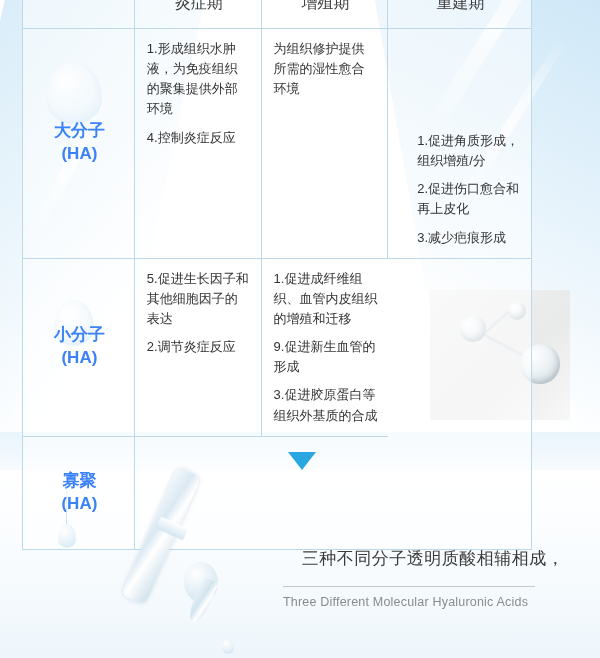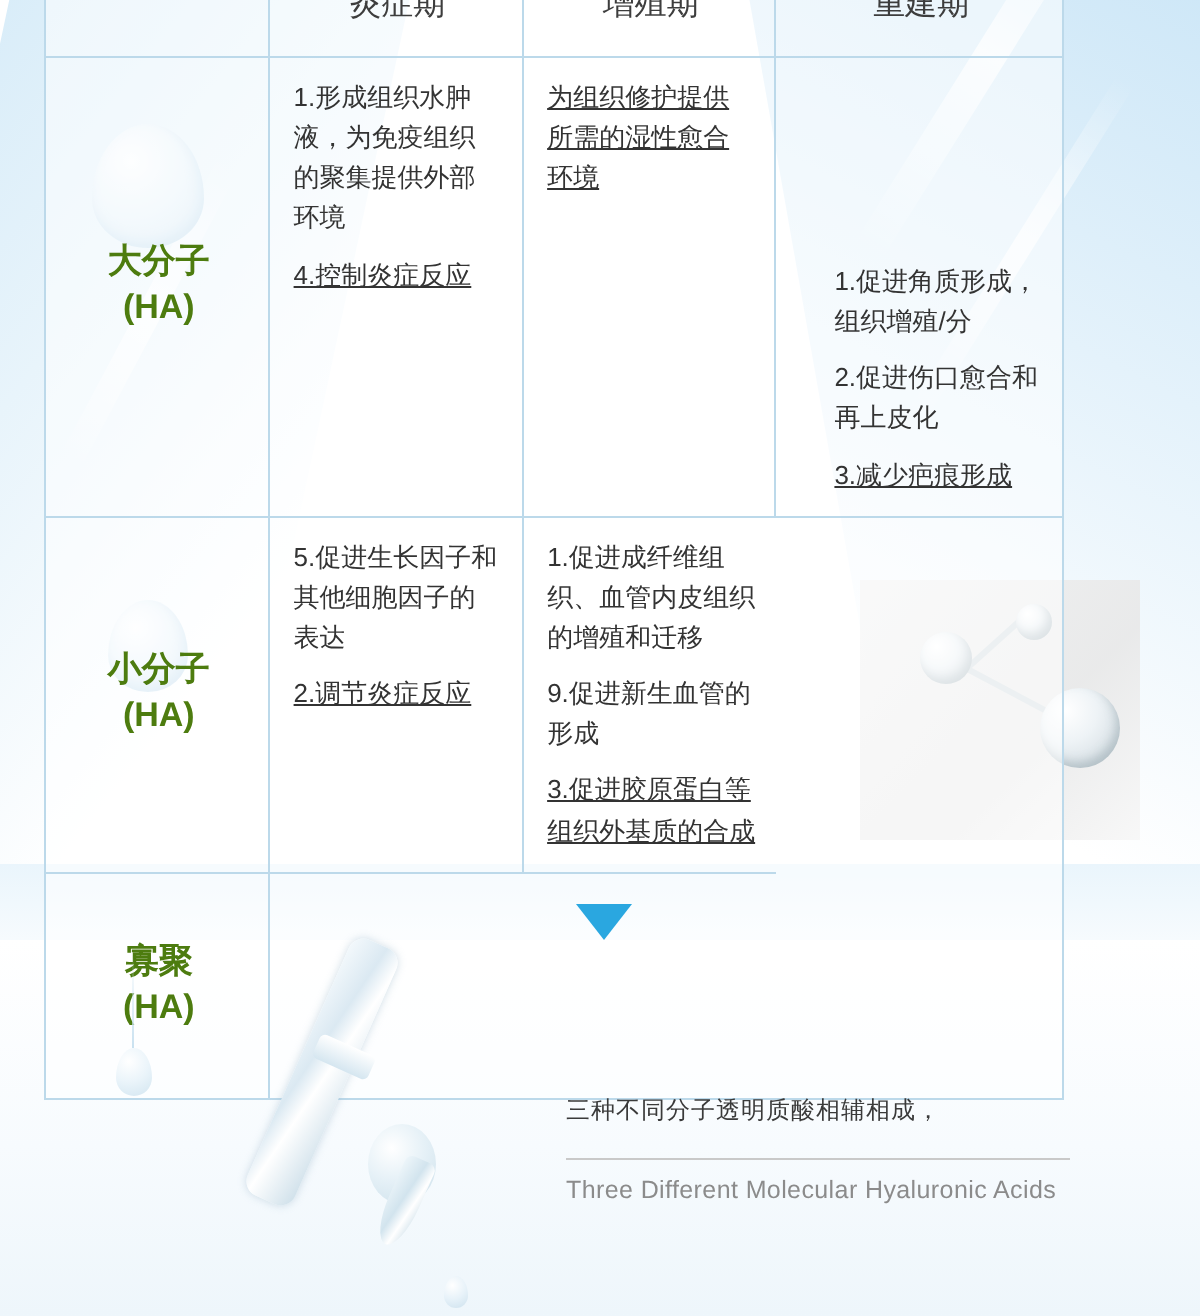--- a/index.html
+++ b/index.html
@@ -126,30 +126,30 @@
     text-align: center;
     vertical-align: bottom;
     height: 42px;
     font-size: 16px;
     color: #3d3d3d;
     padding-bottom: 12px;
   }
   .head-cell.blank { border-right: 1px solid #bcd9ea; }
 
   .row-label {
-    color: #4d7c0f;
+    color: #3b82f6;
     font-size: 17px;
     font-weight: bold;
     line-height: 1.35;
     text-align: center;
   }
   .row-label .sub { display: block; }
 
   .cell-p { margin: 0 0 8px 0; }
-  .cell-p:last-child { margin-bottom: 0; text-decoration: underline; }
+  .cell-p:last-child { margin-bottom: 0; }
 
   .r1 .tcell { height: 118px; }
   .r2 .tcell { height: 104px; }
   .r3 .tcell { height: 92px; }
 
   
   .span-cell { vertical-align: top; }
 
   
   .arrow {
@@ -165,24 +165,25 @@
 
   
   .bottom-text {
     position: absolute;
     left: 283px;
     top: 546px;
     width: 300px;
     z-index: 4;
   }
   .bottom-text .line {
-    font-size: 12px;
+    font-size: 17px;
     color: #3a3a3a;
     line-height: 1.55;
     letter-spacing: .5px;
+    text-align: center;
   }
   .bottom-rule {
     margin-top: 14px;
     width: 252px;
     height: 1px;
     background: #c9c9c9;
   }
   .bottom-en {
     margin-top: 8px;
     font-size: 12.5px;

